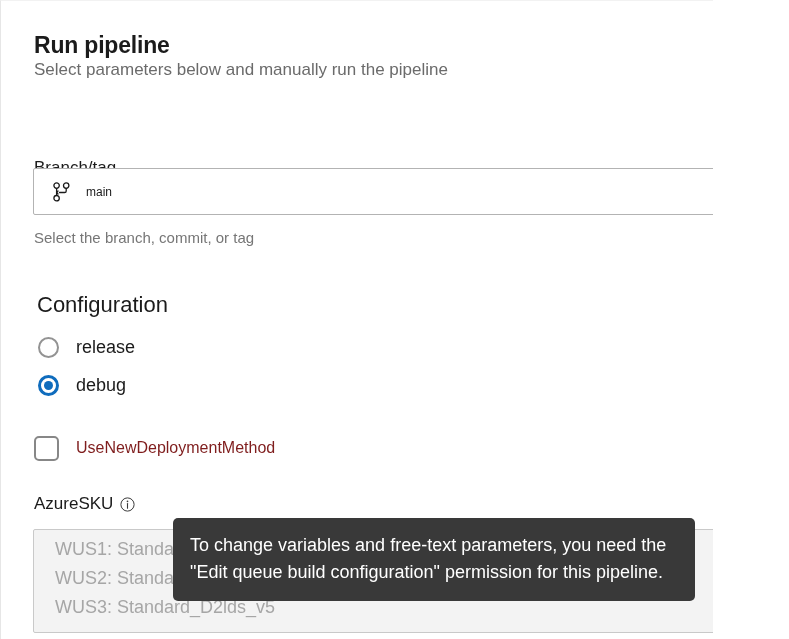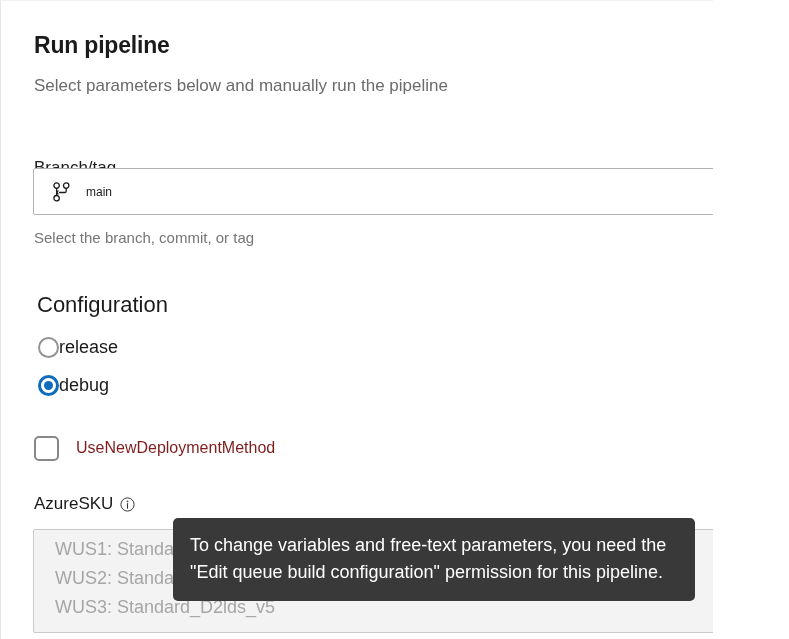--- a/index.html
+++ b/index.html
@@ -37,21 +37,21 @@
     top: 30px;
     font-size: 23px;
     font-weight: bold;
     letter-spacing: -0.2px;
     color: #1b1b1b;
     line-height: 28px;
   }
   .panel-subtitle {
     position: absolute;
     left: 33px;
-    top: 74px;
+    top: 58px;
     font-size: 17px;
     font-weight: normal;
     color: #6b6b6b;
     line-height: 22px;
   }
 
   
   .field-label {
     position: absolute;
     font-size: 17px;
@@ -150,20 +150,21 @@
     left: 50%;
     top: 50%;
     width: 9px;
     height: 9px;
     margin-left: -4.5px;
     margin-top: -4.5px;
     border-radius: 50%;
     background: #0f6cbd;
   }
   .radio-label {
+    margin-left: 17px;
     font-size: 18px;
     color: #1b1b1b;
     white-space: nowrap;
   }
 
   
   #checkbox-row-usenewdeploymentmethod {
     position: absolute;
     left: 33px;
     top: 433px;

